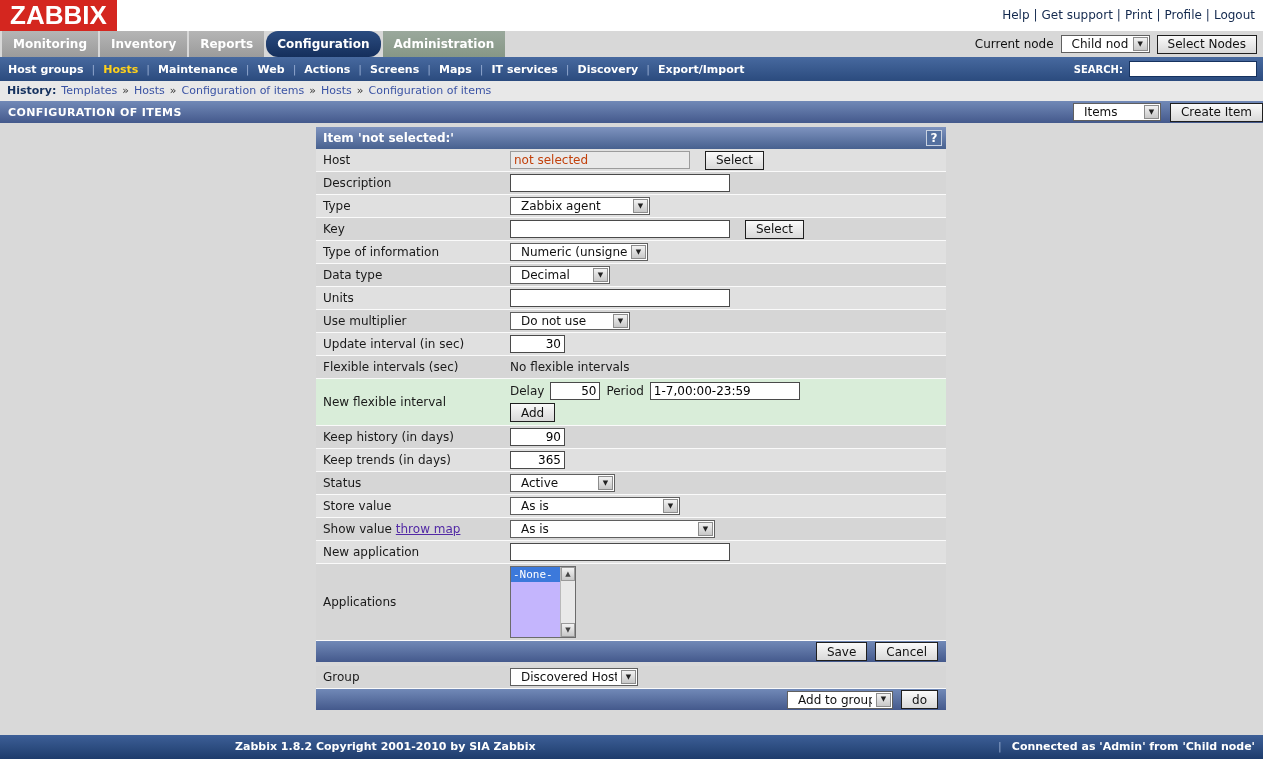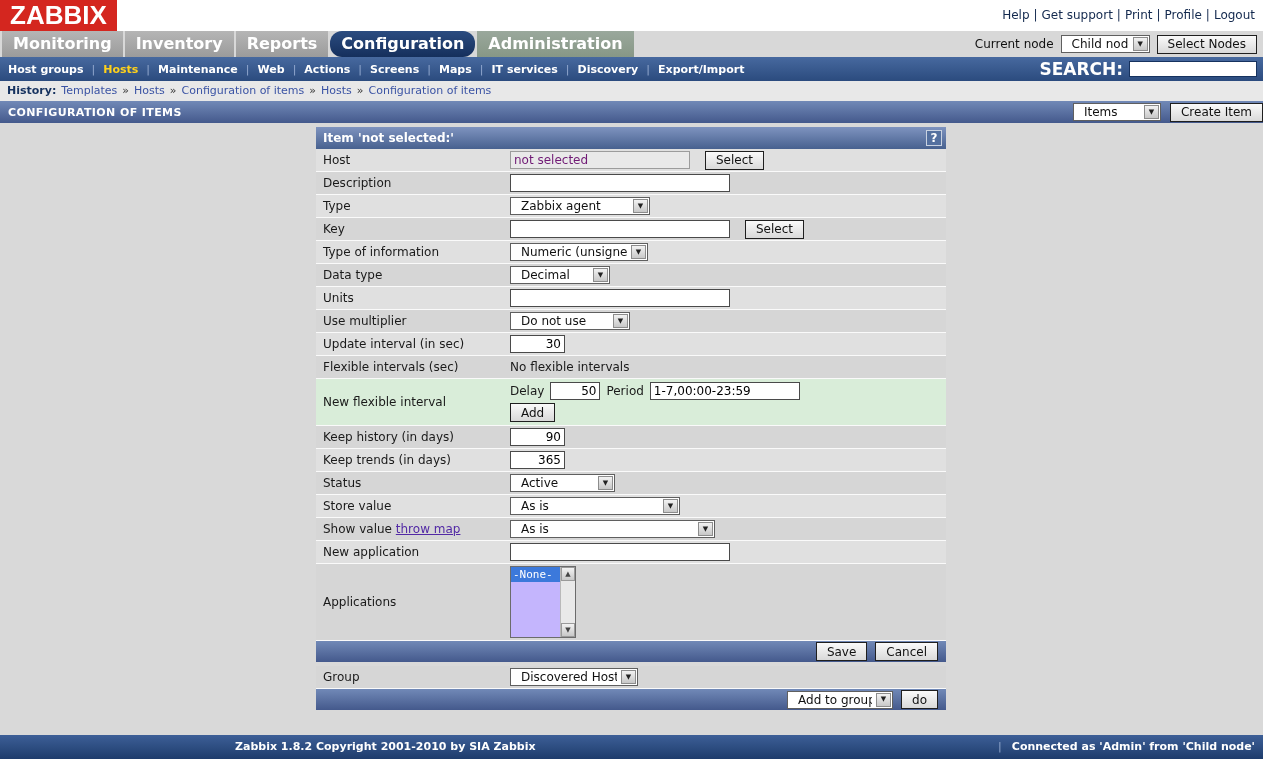--- a/index.html
+++ b/index.html
@@ -11,33 +11,33 @@
   .logo { position:absolute; left:0; top:0; height:31px; padding:0 10px; background:#D4261F; color:#FFF;
           font-family:"Liberation Sans",sans-serif; font-weight:bold; font-size:26px; line-height:30px; cursor:pointer; }
   .toplinks { position:absolute; right:8px; top:8px; font-size:12px; color:#13294E; }
   .toplinks a { color:#13294E; text-decoration:none; cursor:pointer; }
   .toplinks a:not(:last-child)::after { content:"|"; margin:0 4px; color:#13294E; font-weight:normal; }
 
   
   .tabstrip { position:absolute; top:31px; left:0; width:100%; height:26px; background:#D8D8D8; }
   .tabs { position:absolute; left:2px; top:0; height:26px; display:flex; }
   .tab { height:26px; line-height:26px; padding:0 11px; margin-right:2px; background:linear-gradient(#B5B5B5,#9B9B9B);
-         color:#FFF; font-weight:bold; font-size:16px; cursor:pointer; white-space:nowrap; }
+         color:#FFF; font-weight:bold; font-size:12px; cursor:pointer; white-space:nowrap; }
   .tab.active { background:linear-gradient(#2B4C80,#152F5C);border-radius:12px; }
   .tab.admin { background:linear-gradient(#9AA89C,#879786); }
   .nodebar { position:absolute; right:6px; top:0; height:26px; display:flex; align-items:center; gap:7px; font-size:12px; color:#111; }
 
   
   .navbar { position:absolute; top:57px; left:0; width:100%; height:24px;
             background:linear-gradient(#47699F,#2B4B7E); display:flex; align-items:center; padding-left:8px; }
   .navbar a.mitem { color:#FFF; font-size:11px; font-weight:bold; text-decoration:none; cursor:pointer; white-space:nowrap; }
   .navbar a.mitem.active { color:#FFD11A; }
   .nav-sep { color:#93A9CF; font-size:11px; margin:0 8px; }
   .search { margin-left:auto; margin-right:6px; display:flex; align-items:center; gap:6px; }
-  .search label { color:#FFF; font-size:17px; font-weight:bold; }
+  .search label { color:#FFF; font-size:10px; font-weight:bold; }
   .search input { width:128px; height:16px; border:1px solid #16325F; font-size:11px; padding:0 2px; }
 
   
   .history { position:absolute; top:81px; left:0; width:100%; height:20px; background:#E8E8E8;
              line-height:20px; font-size:11px; padding-left:7px; color:#333; }
   .history .hlabel { font-weight:bold; color:#16325F; margin-right:5px; }
   .history a { color:#3A53A4; text-decoration:none; cursor:pointer; }
   .history .crumb-sep::before { content:"\00BB"; color:#333; margin:0 5px; }
 
   
@@ -50,21 +50,21 @@
   .zsel { display:inline-flex; align-items:center; justify-content:space-between; background:#FFF;
           border:1px solid #5F5F5F; height:18px; font-size:12px; padding-left:10px; cursor:pointer; }
   .zsel-txt { white-space:nowrap; overflow:hidden; color:#111; }
   .zsel-arr { flex:0 0 15px; width:15px; height:14px; margin:0 1px 0 4px; background:linear-gradient(#F2F2F2,#C8C8C8);
               border:1px solid #8C8C8C; display:flex; align-items:center; justify-content:center;
               font-size:7px; color:#222; line-height:1; }
   .zbtn { font-family:inherit; font-size:12px; color:#111; background:linear-gradient(#FAFAFA,#D9D9D9);
           border:1px solid #1F1F1F; padding:1px 10px; height:19px; cursor:pointer; white-space:nowrap; }
   .zinput { height:18px; border:1px solid #4A4A4A; font-size:12px; padding:0 3px; background:#FFF; font-family:inherit; }
   .zinput.num { text-align:right;padding-left:17px; }
-  .zinput.ro { background:#E9E9E9; border-color:#9C9C9C; color:#701a75; }
+  .zinput.ro { background:#E9E9E9; border-color:#9C9C9C; color:#c2410c; }
 
   
   .formwrap { position:absolute; left:316px; top:127px; width:630px; }
   .formhdr { height:22px; background:linear-gradient(#7E93BF,#47618F); display:flex; align-items:center;
              color:#FFF; font-weight:bold; font-size:12px; padding:0 4px 0 7px; }
   .help-btn { margin-left:auto; width:16px; height:16px; background:#54709F; border:1px solid #C9D2E1;
               color:#FFF; font-weight:bold; font-size:12px; line-height:14px; text-align:center; cursor:pointer; }
   .frow { display:flex; align-items:center; min-height:23px; border-bottom:1px solid #FAFAFA; }
   .frow.light { background:#E0E0E0; } .frow.dark { background:#D6D6D6; } .frow.green { background:#D9EDD9; }
   .lbl { flex:0 0 194px; padding-left:7px; font-size:12px; color:#1A1A1A; }

